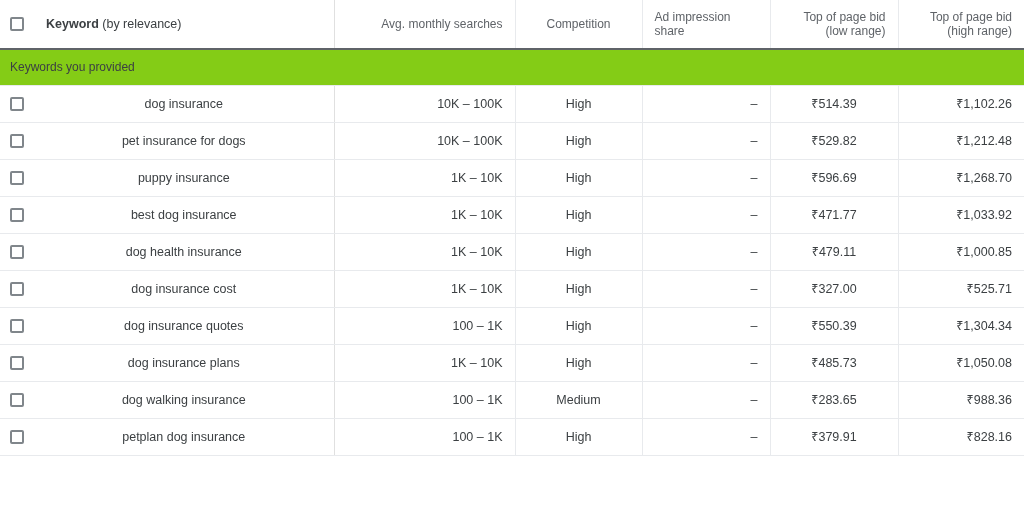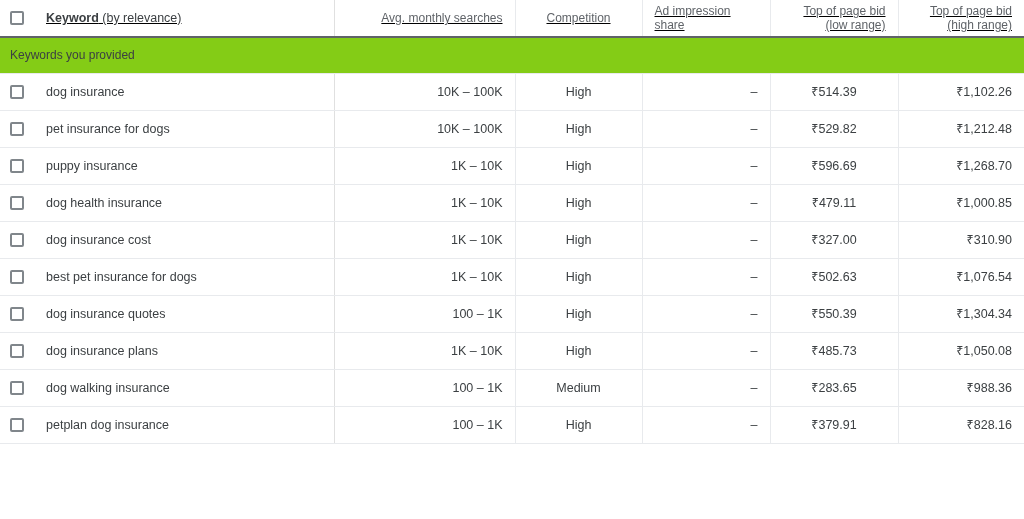--- a/index.html
+++ b/index.html
@@ -17,22 +17,21 @@
   }
 
   .kp-table {
     width: 1024px;
     border-collapse: collapse;
     table-layout: fixed;
   }
 
   
   thead tr.head-row {
-    height: 37px;
-    text-decoration: underline;
+    height: 49px;
   }
   thead th {
     font-size: 12px;
     font-weight: 400;
     color: #5f6368;
     padding: 0 12px;
     vertical-align: middle;
     border-right: 1px solid #e8eaed;
     background: #ffffff;
     line-height: 14px;
@@ -93,21 +92,21 @@
     overflow: hidden;
   }
   tbody tr.data-row td:last-child { border-right: none; }
 
   td.c-check {
     border-right: none !important;
     padding: 0 0 0 10px !important;
     width: 34px;
   }
   td.c-keyword {
-    text-align: left;
+    text-align: center;
     border-right: 1px solid #e0e0e0 !important;
   }
   td.c-searches { text-align: right; }
   td.c-competition { text-align: center; }
   td.c-adshare { text-align: right; color: #5f6368; }
   td.c-bidlow { text-align: center; }
   td.c-bidhigh { text-align: right; }
 
   .checkbox {
     display: inline-block;
@@ -165,44 +164,44 @@
         <td class="c-check"><span class="checkbox"></span></td>
         <td class="c-keyword">puppy insurance</td>
         <td class="c-searches">1K – 10K</td>
         <td class="c-competition">High</td>
         <td class="c-adshare">–</td>
         <td class="c-bidlow">₹596.69</td>
         <td class="c-bidhigh">₹1,268.70</td>
       </tr>
       <tr class="data-row">
         <td class="c-check"><span class="checkbox"></span></td>
+        <td class="c-keyword">best dog insurance</td>
+        <td class="c-searches">1K – 10K</td>
+        <td class="c-competition">High</td>
+        <td class="c-adshare">–</td>
+        <td class="c-bidlow">₹471.77</td>
+        <td class="c-bidhigh">₹1,033.92</td>
+      </tr>
+      <tr class="data-row">
+        <td class="c-check"><span class="checkbox"></span></td>
         <td class="c-keyword">dog health insurance</td>
         <td class="c-searches">1K – 10K</td>
         <td class="c-competition">High</td>
         <td class="c-adshare">–</td>
         <td class="c-bidlow">₹479.11</td>
         <td class="c-bidhigh">₹1,000.85</td>
       </tr>
       <tr class="data-row">
         <td class="c-check"><span class="checkbox"></span></td>
         <td class="c-keyword">dog insurance cost</td>
         <td class="c-searches">1K – 10K</td>
         <td class="c-competition">High</td>
         <td class="c-adshare">–</td>
         <td class="c-bidlow">₹327.00</td>
-        <td class="c-bidhigh">₹310.90</td>
-      </tr>
-      <tr class="data-row">
-        <td class="c-check"><span class="checkbox"></span></td>
-        <td class="c-keyword">best pet insurance for dogs</td>
-        <td class="c-searches">1K – 10K</td>
-        <td class="c-competition">High</td>
-        <td class="c-adshare">–</td>
-        <td class="c-bidlow">₹502.63</td>
-        <td class="c-bidhigh">₹1,076.54</td>
+        <td class="c-bidhigh">₹525.71</td>
       </tr>
       <tr class="data-row">
         <td class="c-check"><span class="checkbox"></span></td>
         <td class="c-keyword">dog insurance quotes</td>
         <td class="c-searches">100 – 1K</td>
         <td class="c-competition">High</td>
         <td class="c-adshare">–</td>
         <td class="c-bidlow">₹550.39</td>
         <td class="c-bidhigh">₹1,304.34</td>
       </tr>

